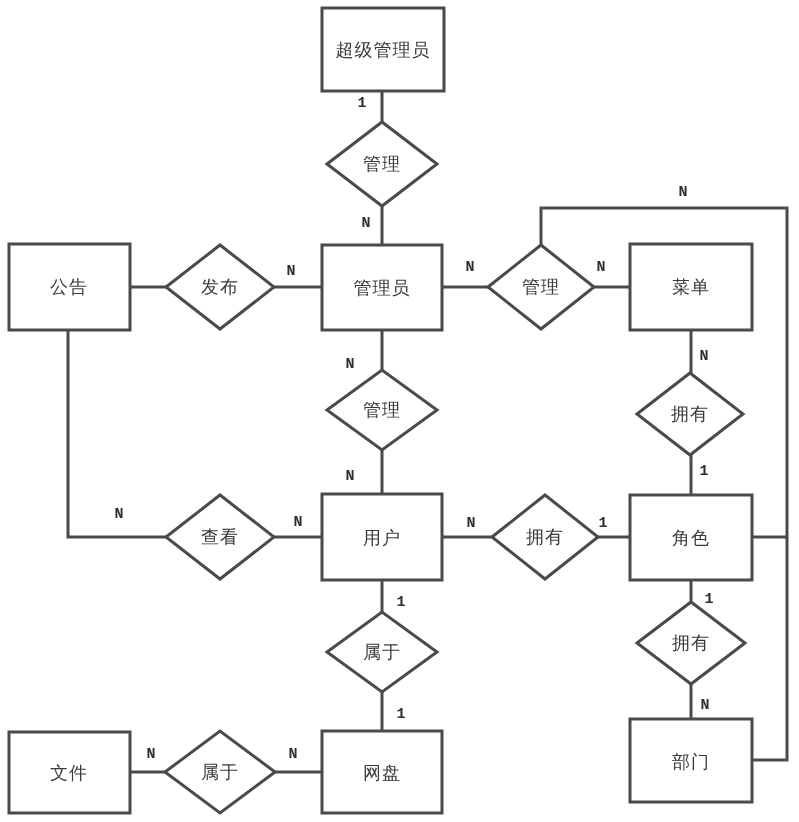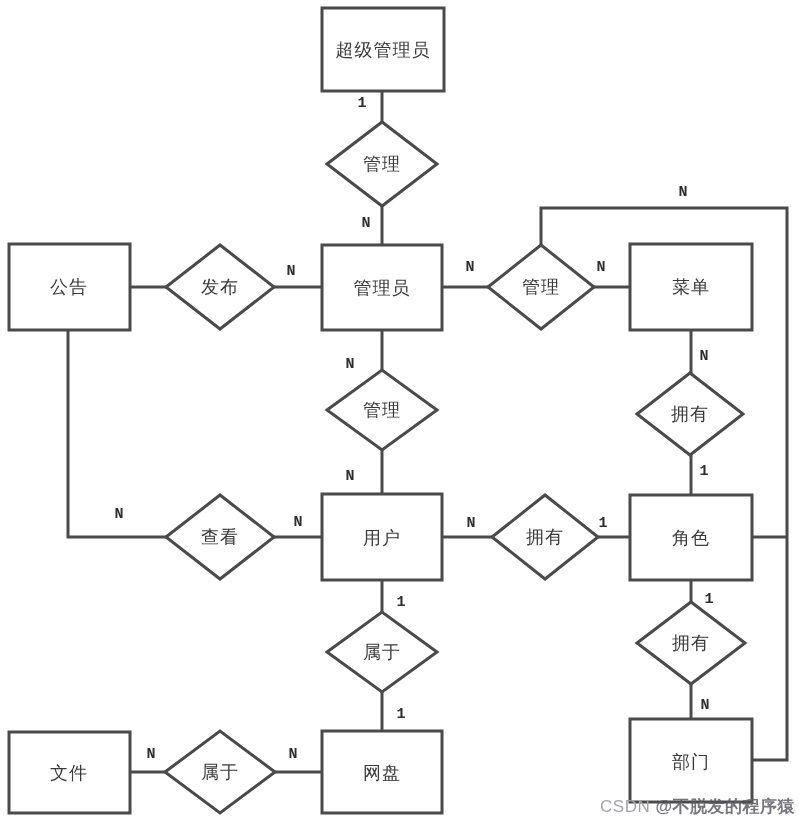--- a/index.html
+++ b/index.html
@@ -189,16 +189,13 @@
       <text class="card-label" x="603" y="523">1</text>
       <text class="card-label" x="401" y="602">1</text>
       <text class="card-label" x="401" y="714">1</text>
       <text class="card-label" x="709" y="599">1</text>
       <text class="card-label" x="705" y="705">N</text>
       <text class="card-label" x="151" y="754">N</text>
       <text class="card-label" x="293" y="754">N</text>
     </g>
   </svg>
 
-  <div class="watermark">
-    <span class="wm-prefix">CSDN </span><span class="wm-handle">@不脱发的程序猿</span>
-  </div>
 </div>
 
 </body></html>

